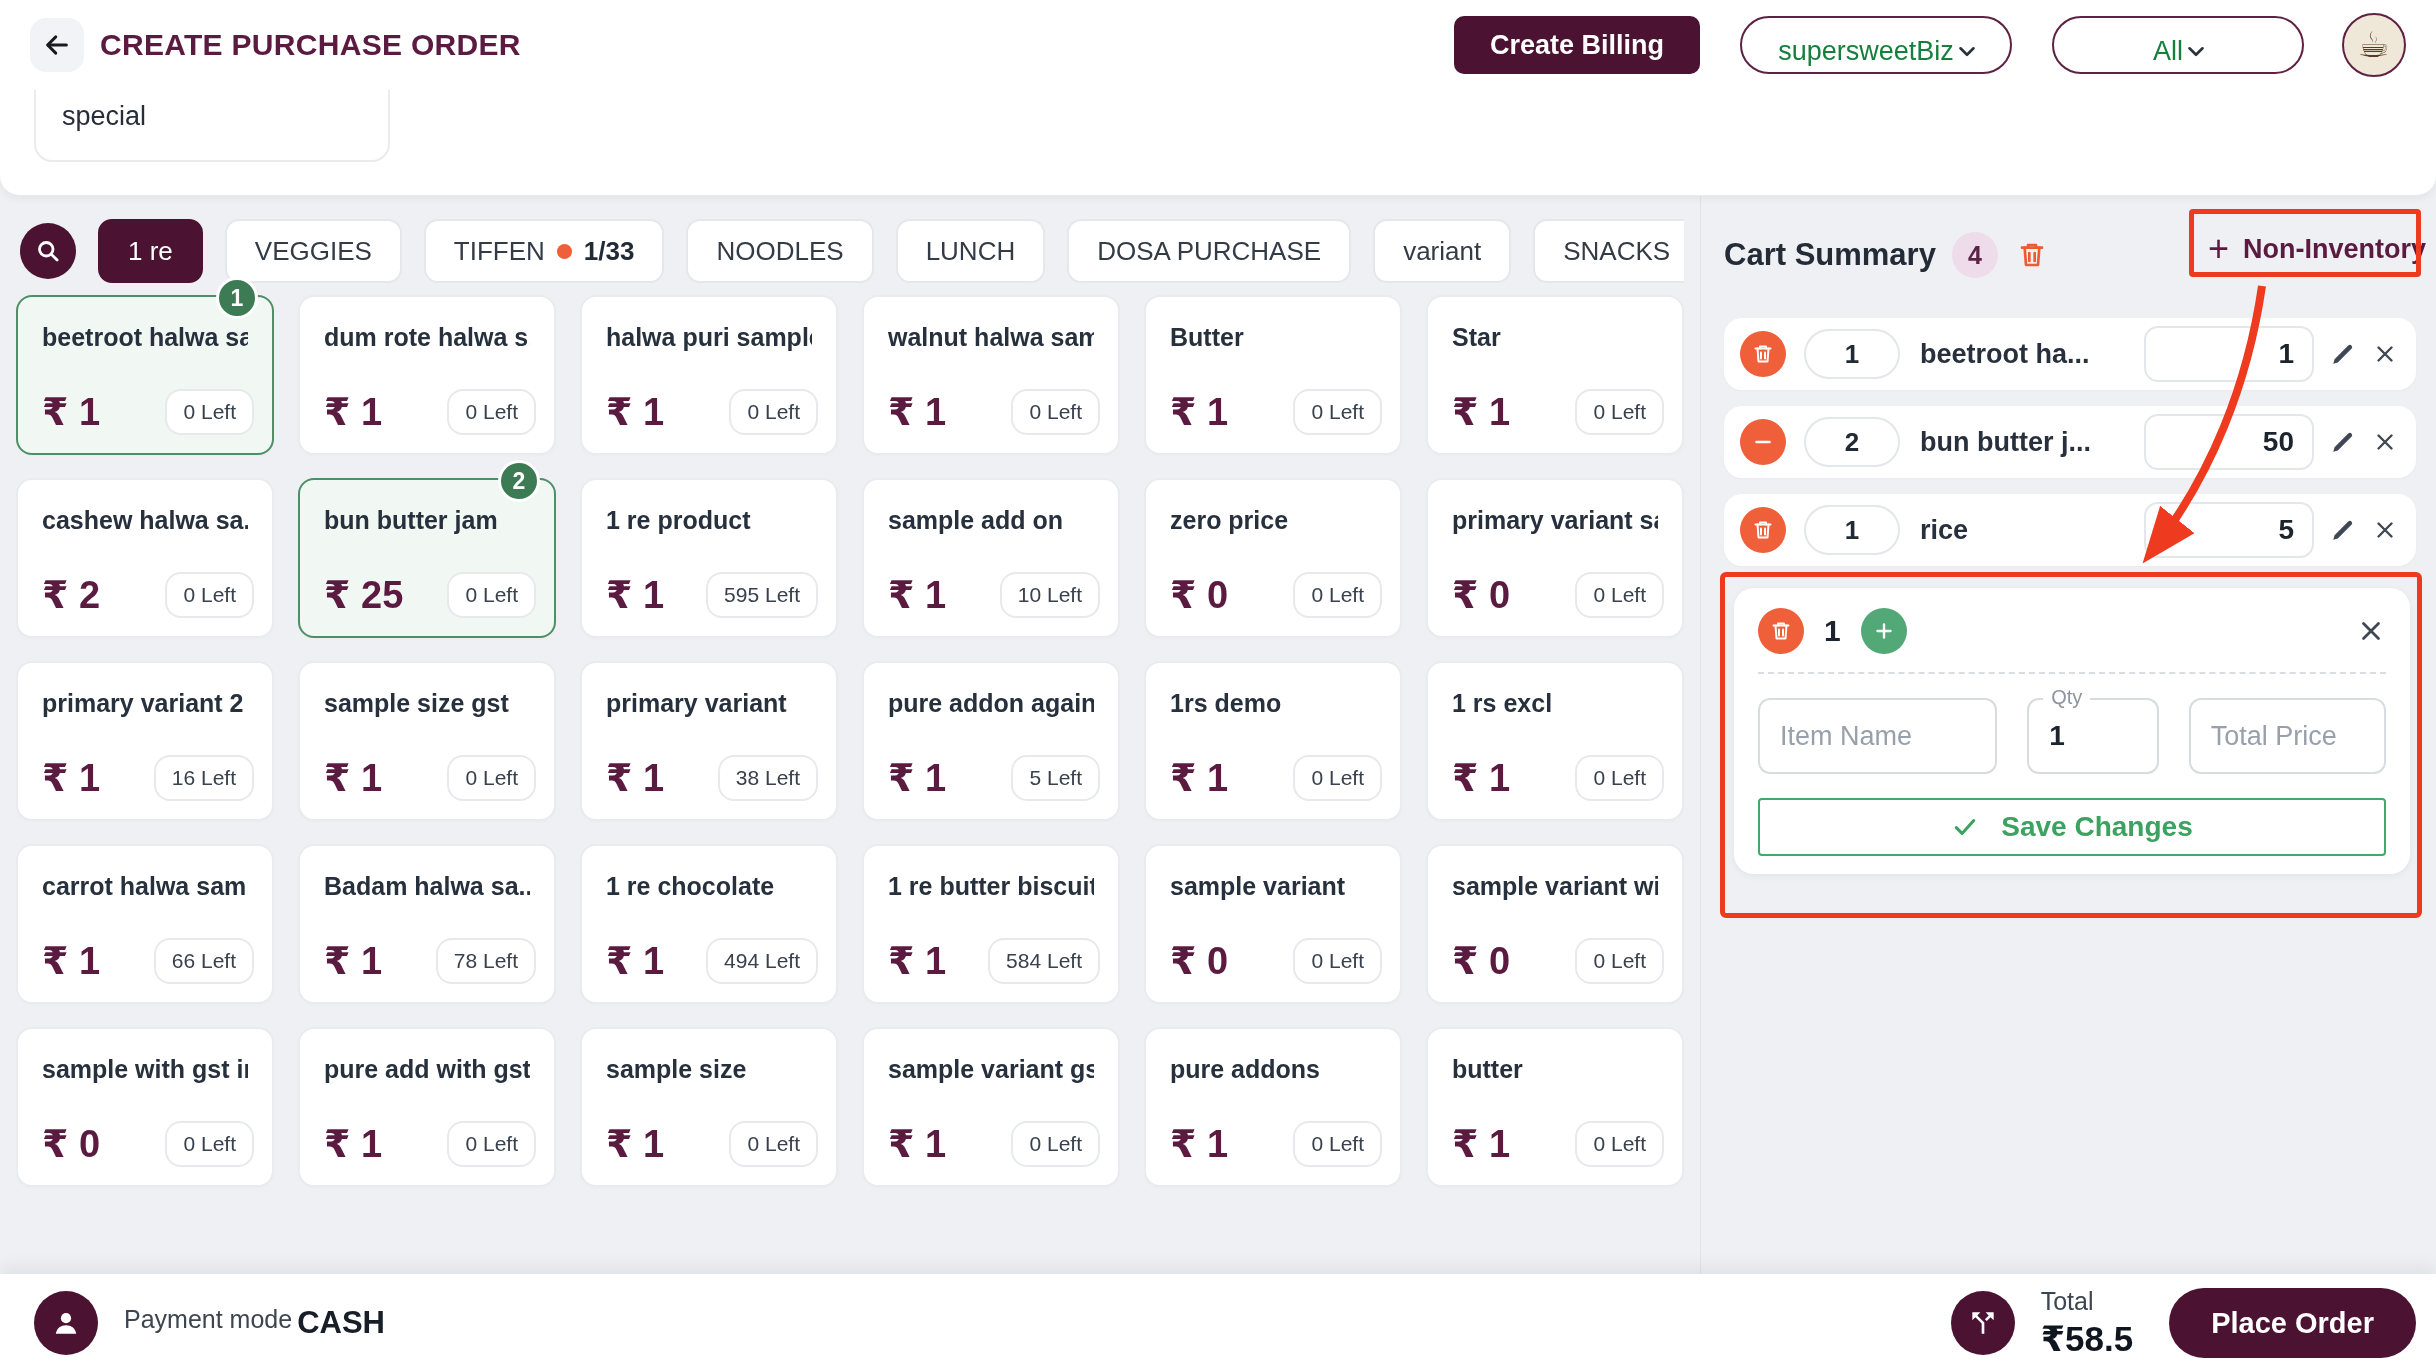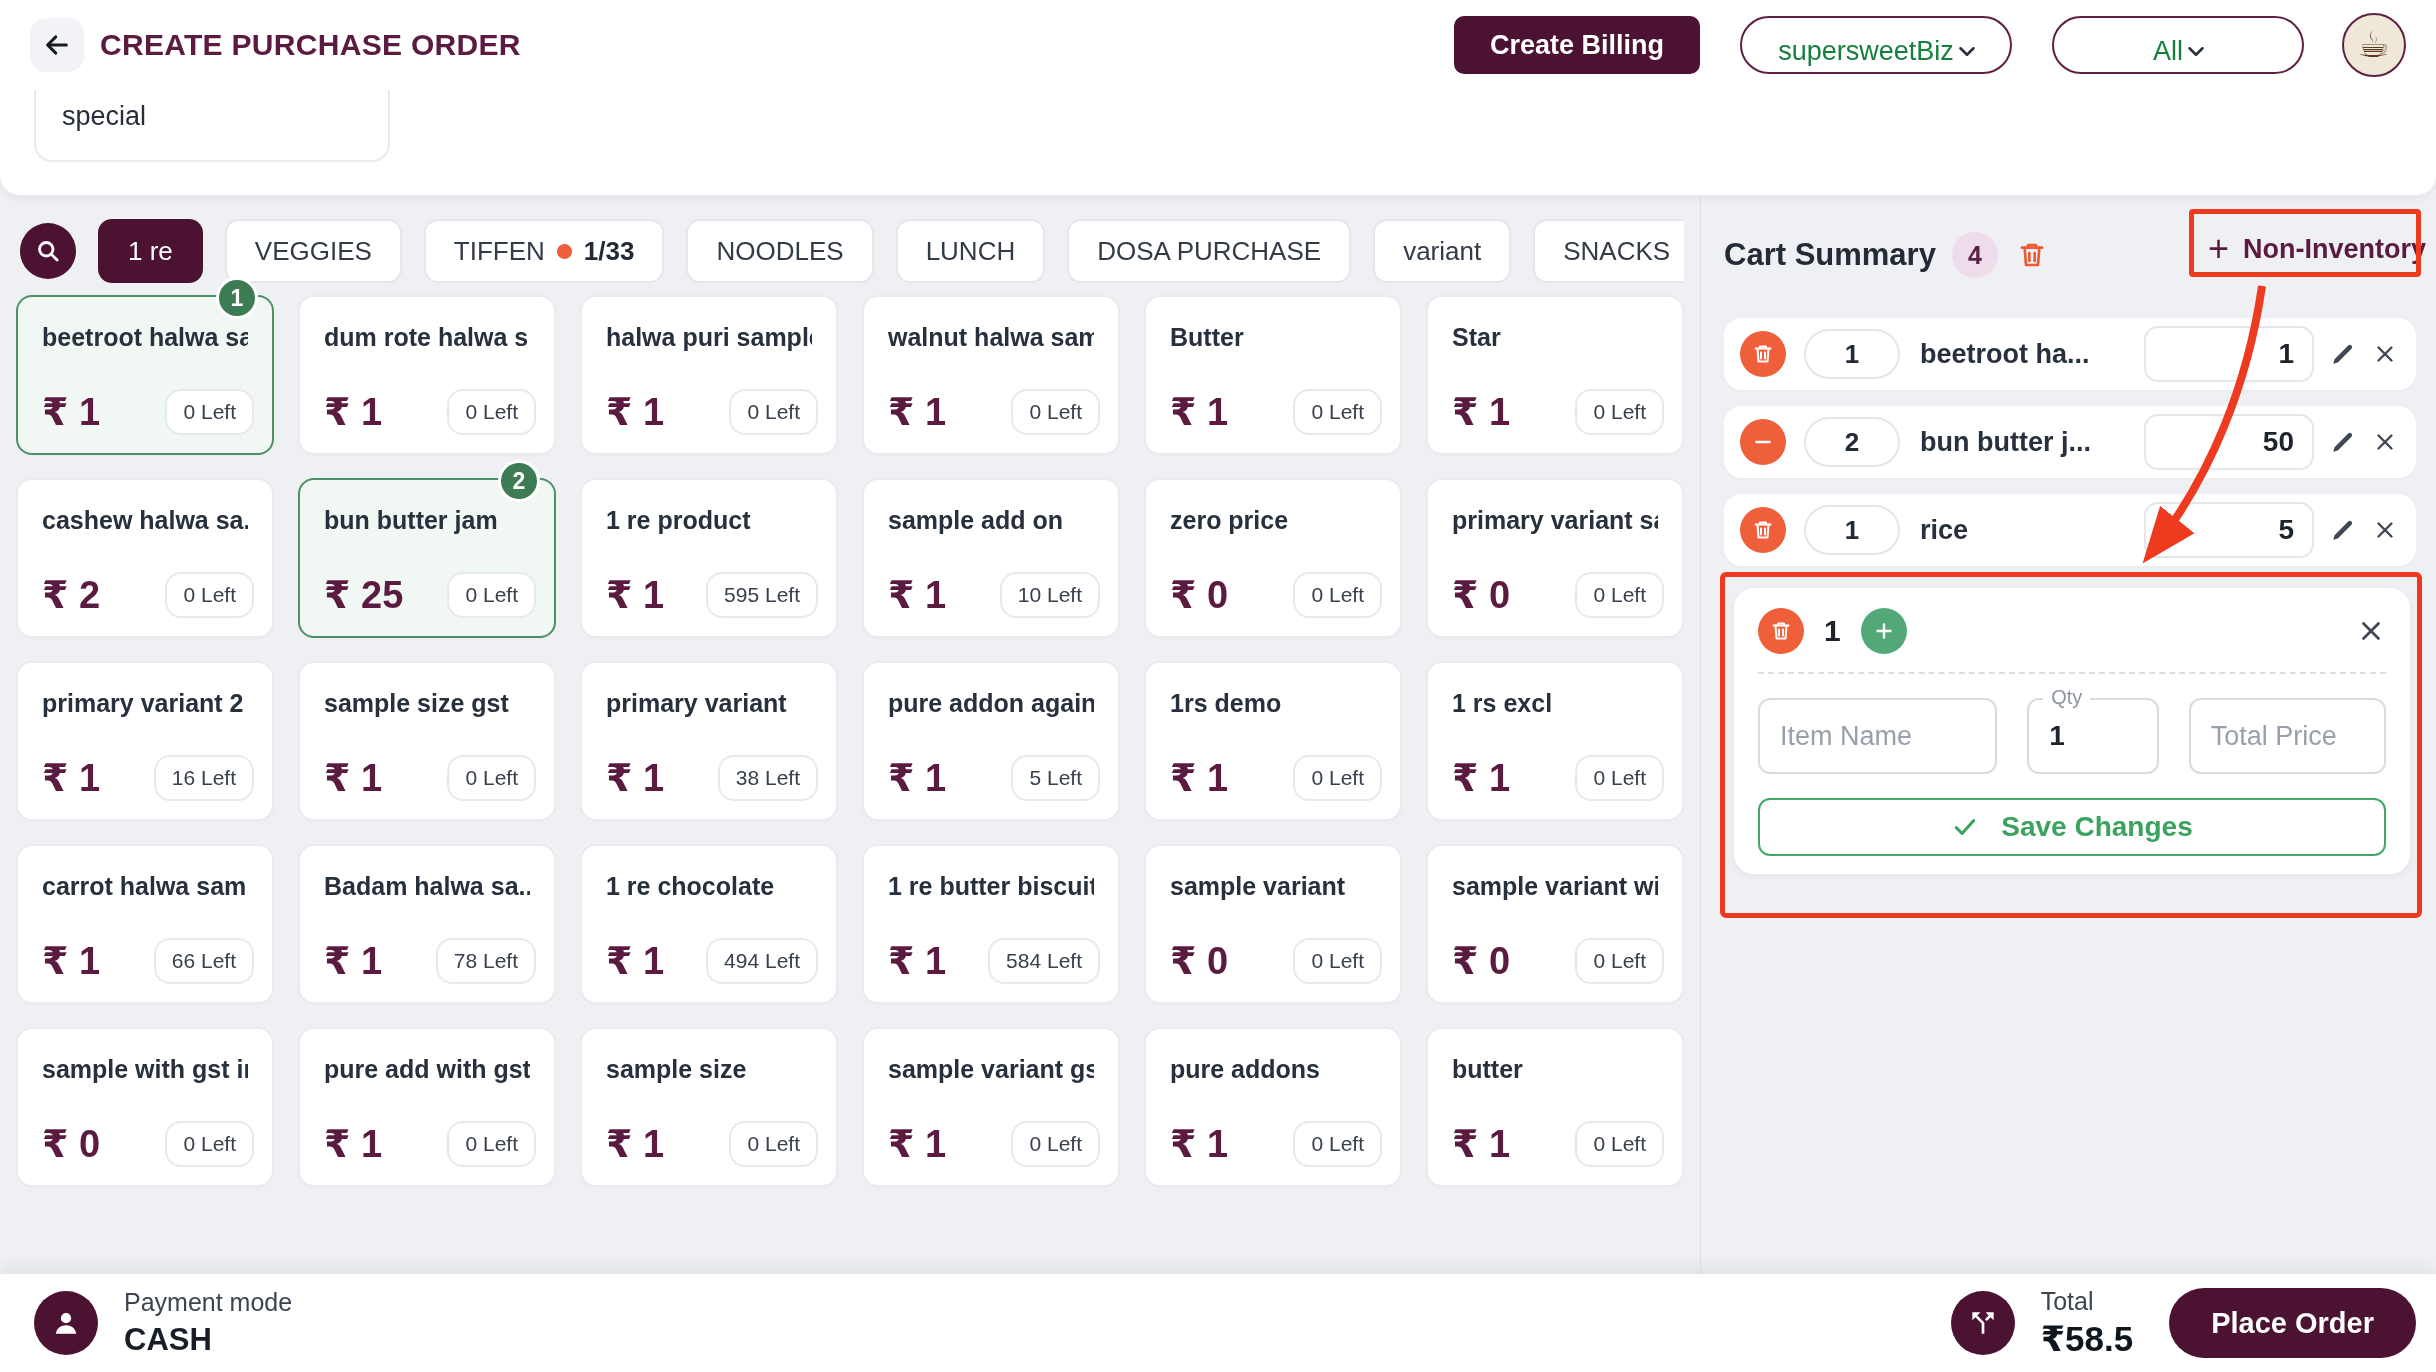--- a/index.html
+++ b/index.html
@@ -63,31 +63,31 @@
   .ed-plus{width:46px;height:46px;border-radius:50%;background:var(--success-green,#52a877);border:none;display:flex;align-items:center;justify-content:center;cursor:pointer}
   .ed-x{margin-left:auto;background:none;border:none;display:flex;cursor:pointer}
   .ed-divider{border-top:2px dashed #d9dce1;margin:18px 0 24px}
   .ed-fields{display:flex;gap:30px}
   .field{position:relative;height:76px;border:2px solid #d8dbe0;border-radius:12px;display:flex;align-items:center;background:#fff}
   .field input{border:none;outline:none;width:100%;height:100%;background:transparent;padding:0 20px;font-size:27px;color:#1d242e;font-family:inherit}
   .field input::placeholder{color:#98a0ab}
   .f-item{width:240px}.f-qty{width:132px}.f-price{width:198px}
   .f-qty input{font-weight:600;font-size:28px}
   .flabel{position:absolute;top:-14px;left:14px;background:#fff;padding:0 8px;font-size:20px;color:#8d95a0}
-  .ed-save{margin-top:24px;width:100%;height:58px;border:2.5px solid #43a969;border-radius:12px;background:#fff;color:#3ca260;font-size:28px;font-weight:700;display:flex;align-items:center;justify-content:center;gap:22px;cursor:pointer}
+  .ed-save{margin-top:24px;width:100%;height:58px;border:2.5px solid #43a969;border-radius:4px;background:#fff;color:#3ca260;font-size:28px;font-weight:700;display:flex;align-items:center;justify-content:center;gap:22px;cursor:pointer}
 
   
   .ann-box1{position:absolute;left:2189px;top:209px;width:232px;height:68px;border:5px solid var(--annotation-red,#ee3a1f);border-radius:4px;z-index:4;pointer-events:none}
   .ann-box2{position:absolute;left:1720px;top:572px;width:702px;height:346px;border:5px solid var(--annotation-red,#ee3a1f);border-radius:6px;z-index:4;pointer-events:none}
   .ann-arrow{position:absolute;left:0;top:0;z-index:5;pointer-events:none}
 
   
   .footer{position:absolute;left:0;top:1274px;width:100%;height:98px;background:#fff;box-shadow:0 -6px 18px rgba(20,25,40,.07);display:flex;align-items:center;padding:0 16px 0 34px;z-index:6}
   .circle-btn{width:64px;height:64px;border-radius:50%;background:var(--brand,#4b1331);display:flex;align-items:center;justify-content:center;border:none;flex:0 0 auto;cursor:pointer}
-  .pay-info{margin-left:26px;display:flex;flex-direction:column;gap:5px}
+  .pay-info{margin-left:26px;display:flex;flex-direction:row;gap:5px}
   .lab{font-size:25px;color:#3c4550}
   .pay-value{font-size:31px;font-weight:800;color:#171e28}
   .fspacer{flex:1}
   .total-info{margin-left:26px;margin-right:36px;display:flex;flex-direction:column;gap:3px}
   .total-value{font-size:35px;font-weight:700;color:#10161f}
   .place-order{height:70px;padding:0 42px;border-radius:35px;background:var(--brand,#4b1331);color:#fff;font-size:29px;font-weight:700;border:none;cursor:pointer;margin-right:4px}
 </style>
 </head>
 <body>
 

